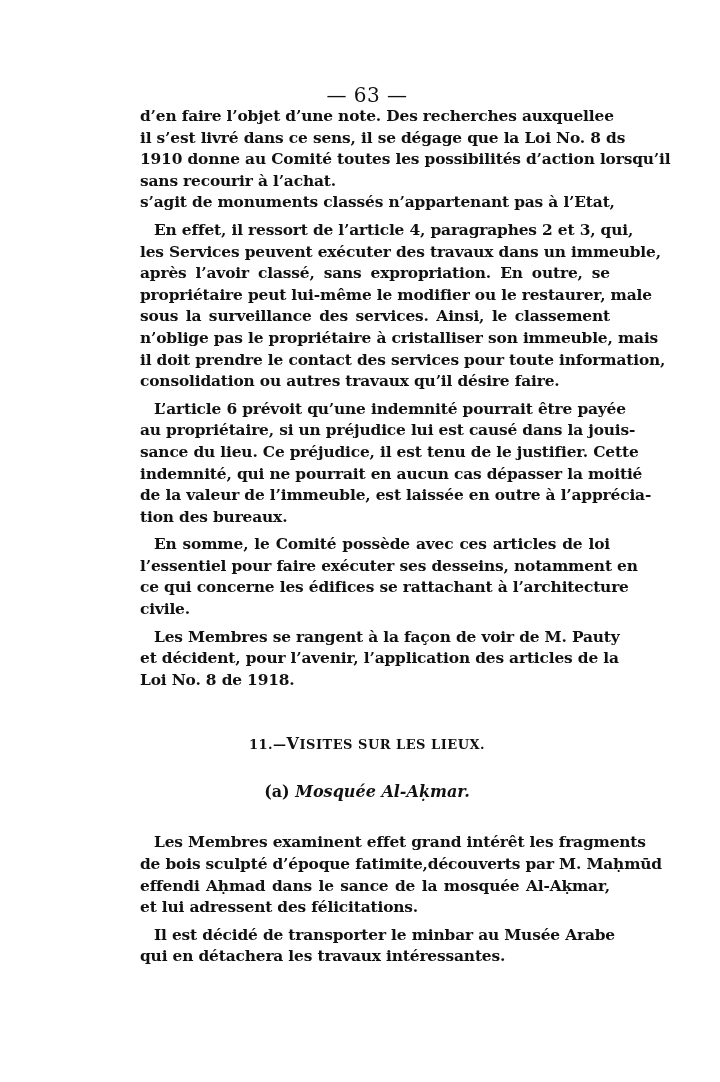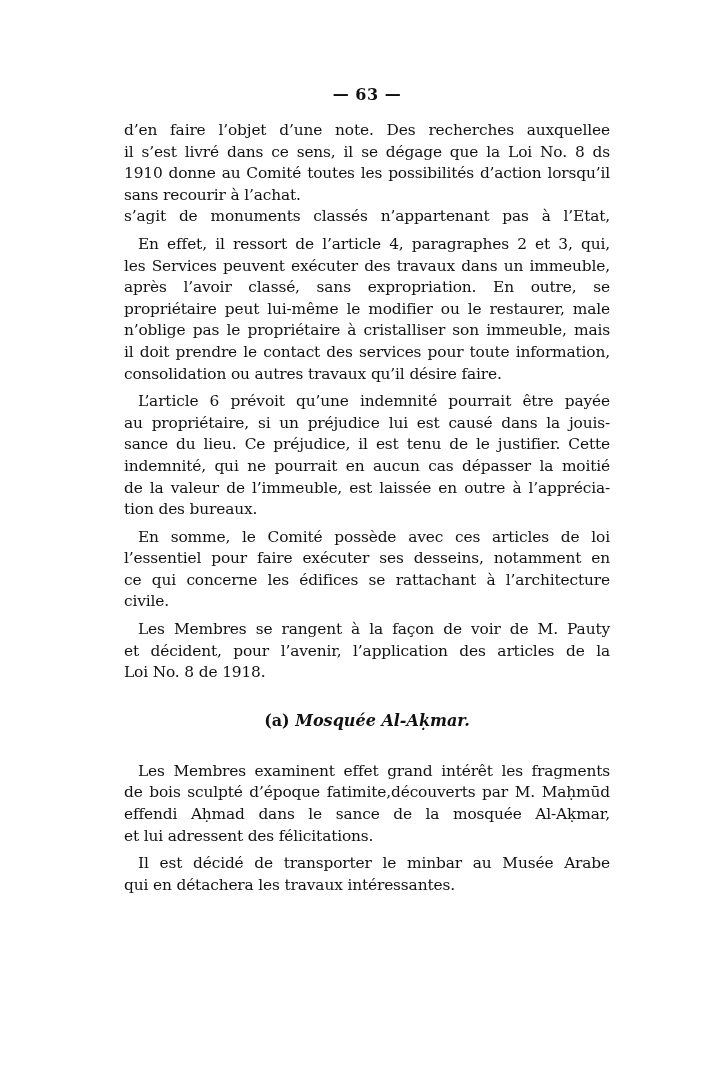--- a/index.html
+++ b/index.html
@@ -3,27 +3,27 @@
 <meta charset="utf-8">
 <style>
   html, body { margin: 0; padding: 0; background: #ffffff; }
   body { width: 720px; height: 1082px; position: relative; overflow: hidden; }
   .page {
     position: absolute; left: 124px; top: 84px; width: 486px;
     font-family: "DejaVu Serif", "Liberation Serif", serif;
     color: #111111;
   }
   .folio {
-    text-align: center; font-size: 16px; font-weight: bold;
-    height: 22px; line-height: 22px; margin-bottom: 14px;
+    text-align: center; font-size: 20px; font-weight: normal;
+    height: 22px; line-height: 22px; margin-bottom: 0;
     letter-spacing: 0.5px;
   }
   .para {
-    margin: 0 0 6px 0; font-size: 15.4px; line-height: 21.6px;
-    text-align: justify; text-align-last: left; font-weight: normal;
+    margin: 0 0 6px 16px; font-size: 15.4px; line-height: 21.6px;
+    text-align: justify; text-align-last: left; font-weight: bold;
     hyphens: manual; letter-spacing: -0.15px;
   }
   .para .line { display: block; text-align: justify; text-align-last: justify; white-space: nowrap; }
   .para .line.last { text-align-last: left; }
   .para .line.indent { padding-left: 14px; }
   .section-heading {
     text-align: center; font-size: 13px; font-weight: bold;
     margin-top: 42px; height: 22px; line-height: 22px; letter-spacing: 0.5px;
   }
   .sub-heading {
@@ -45,20 +45,21 @@
         <span class="line">il s’est livré dans ce sens, il se dégage que la Loi No. 8 ds</span>
         <span class="line">1910 donne au Comité toutes les possibilités d’action lorsqu’il</span>
         <span class="line last">sans recourir à l’achat.</span>
         <span class="line">s’agit de monuments classés n’appartenant pas à l’Etat,</span>
       </div>
       <div class="para">
         <span class="line indent">En effet, il ressort de l’article 4, paragraphes 2 et 3, qui,</span>
         <span class="line">les Services peuvent exécuter des travaux dans un immeuble,</span>
         <span class="line">après l’avoir classé, sans expropriation. En outre, se</span>
         <span class="line">propriétaire peut lui-même le modifier ou le restaurer, male</span>
+        <span class="line">sous la surveillance des services. Ainsi, le classement</span>
         <span class="line">n’oblige pas le propriétaire à cristalliser son immeuble, mais</span>
         <span class="line">il doit prendre le contact des services pour toute information,</span>
         <span class="line last">consolidation ou autres travaux qu’il désire faire.</span>
       </div>
       <div class="para">
         <span class="line indent">L’article 6 prévoit qu’une indemnité pourrait être payée</span>
         <span class="line">au propriétaire, si un préjudice lui est causé dans la jouis-</span>
         <span class="line">sance du lieu. Ce préjudice, il est tenu de le justifier. Cette</span>
         <span class="line">indemnité, qui ne pourrait en aucun cas dépasser la moitié</span>
         <span class="line">de la valeur de l’immeuble, est laissée en outre à l’apprécia-</span>
@@ -70,20 +71,23 @@
         <span class="line">ce qui concerne les édifices se rattachant à l’architecture</span>
         <span class="line last">civile.</span>
       </div>
       <div class="para">
         <span class="line indent">Les Membres se rangent à la façon de voir de M. Pauty</span>
         <span class="line">et décident, pour l’avenir, l’application des articles de la</span>
         <span class="line last">Loi No. 8 de 1918.</span>
       </div>
     </div>
 
+  <div class="section-heading">
+    <span id="sec-head">11.—<span style="font-size: 16px;">V</span>ISITES <span style="font-size: 13px;">S</span>UR <span style="font-size: 13px;">L</span>ES <span style="font-size: 13px;">L</span>IEUX.</span>
+  </div>
 
   <div class="sub-heading">
     <span>(a)</span>
     <i>Mosquée Al-Aḳmar.</i>
   </div>
 
   <div class="gap-after-heading"></div>
 
   <div id="after">
       <div class="para">

